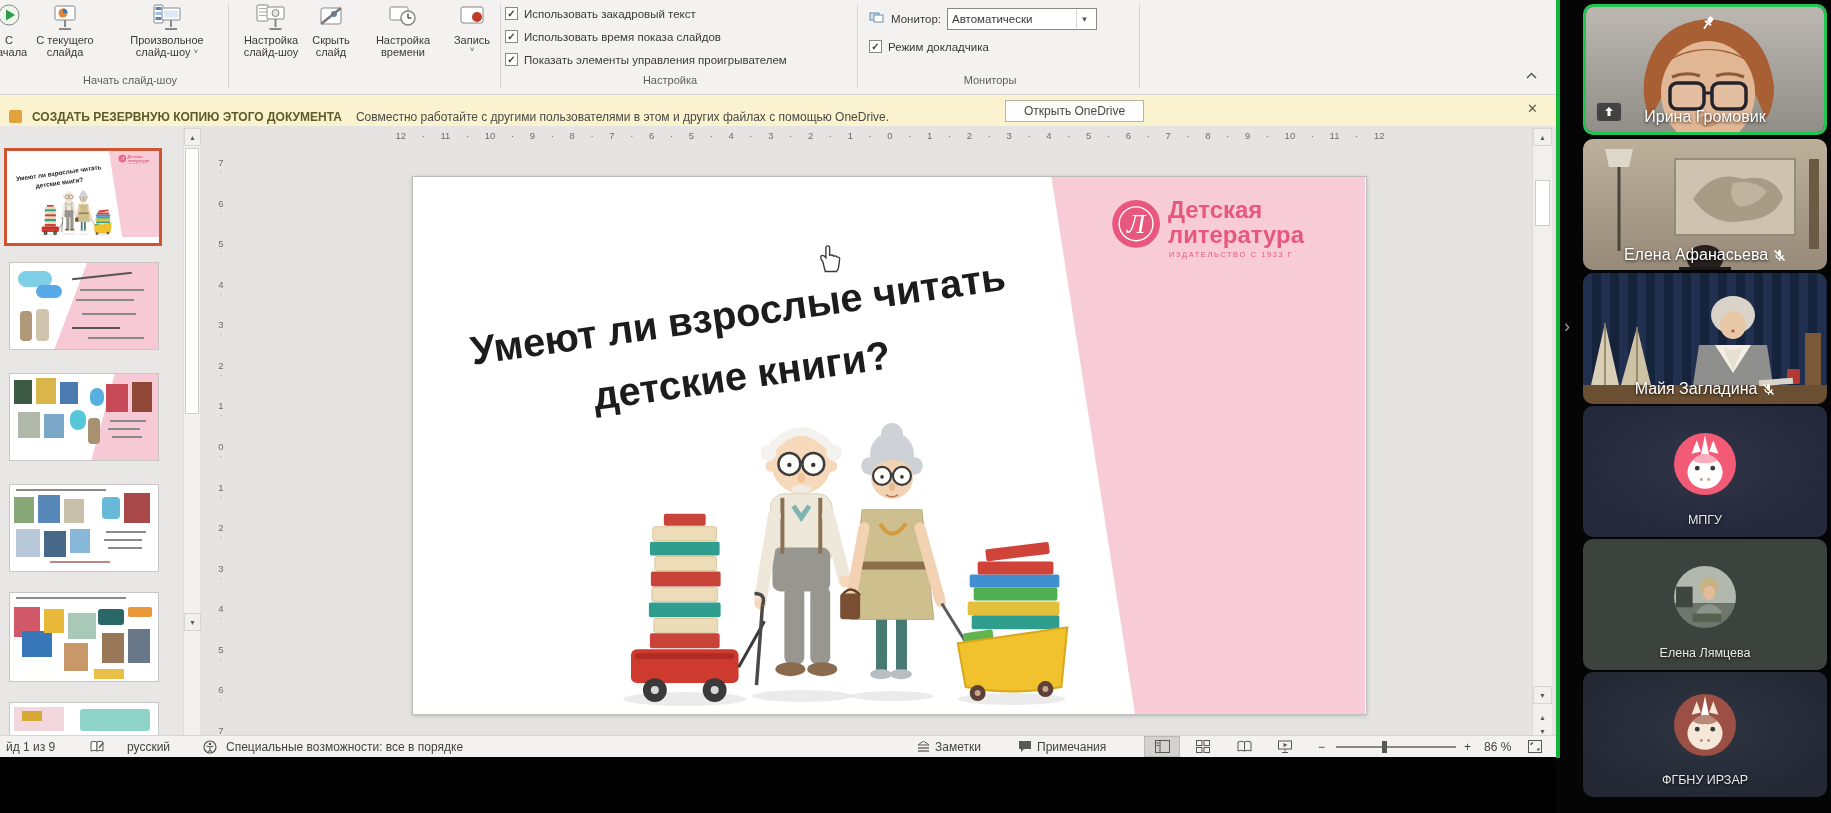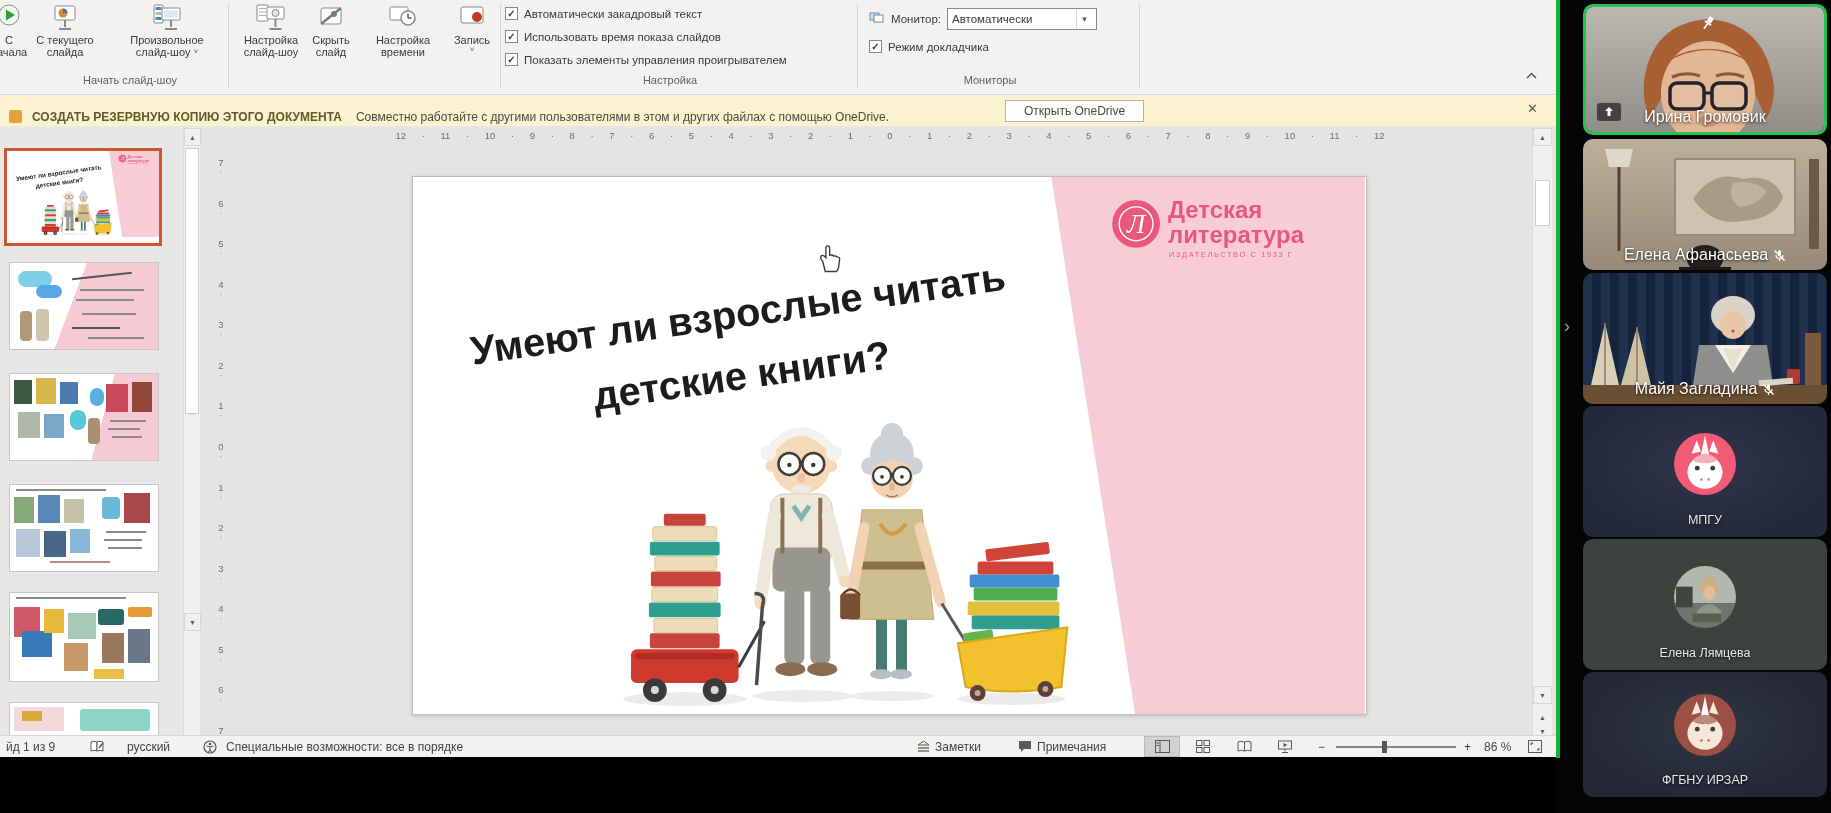--- a/index.html
+++ b/index.html
@@ -322,21 +322,21 @@
             </svg>
       </span>
       <span>Запись</span>
       <span class="caret">˅</span>
     </div>
 
     <div class="rdiv" style="left:500px;"></div>
 
     <div class="cbrow" style="top:7px;">
       <span class="cbox">✓</span>
-      <span>Автоматически закадровый текст</span>
+      <span>Использовать закадровый текст</span>
     </div>
     <div class="cbrow" style="top:30px;">
       <span class="cbox">✓</span>
       <span>Использовать время показа слайдов</span>
     </div>
     <div class="cbrow" style="top:53px;">
       <span class="cbox">✓</span>
       <span>Показать элементы управления проигрывателем</span>
     </div>
 

